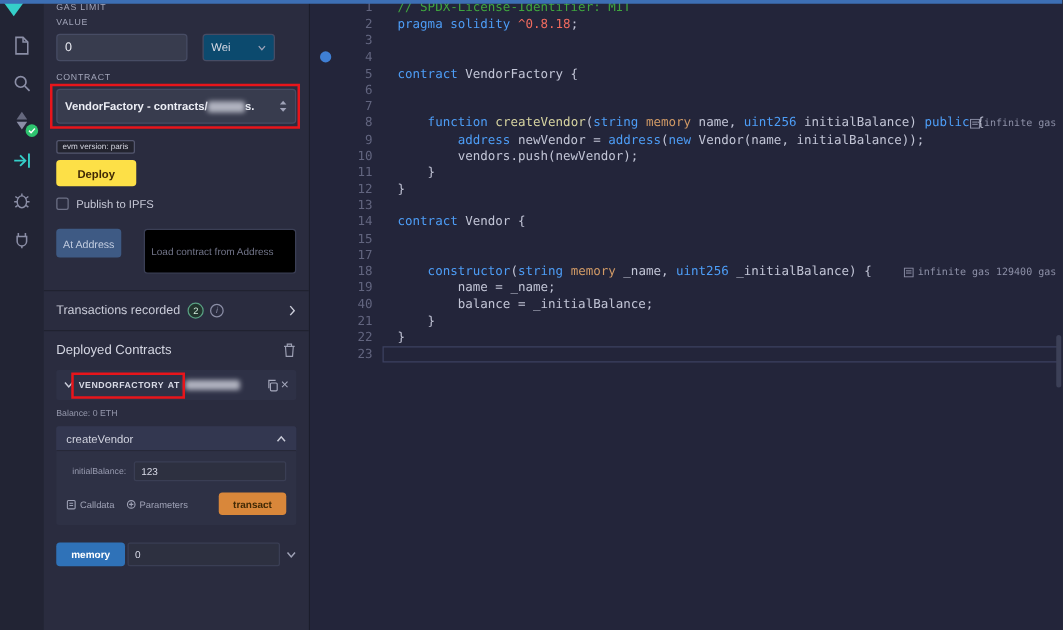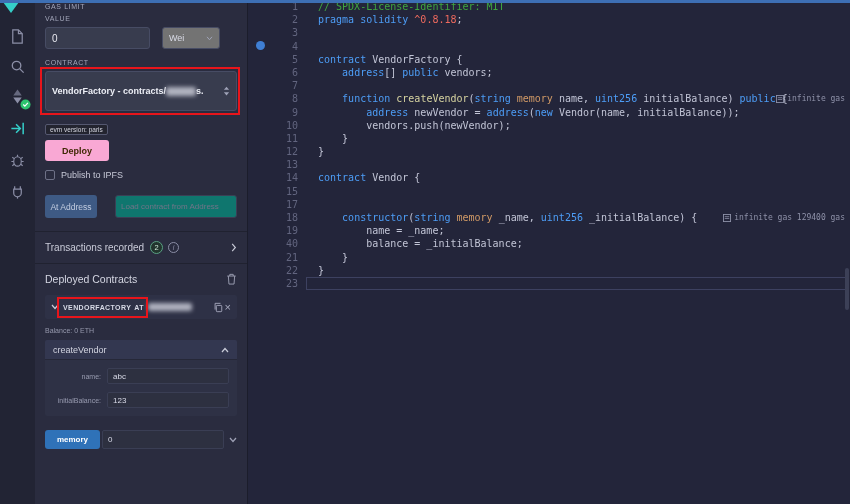--- a/index.html
+++ b/index.html
@@ -16,41 +16,41 @@
   .ab-icon svg { display:block; }
   .ab-i1{top:24px}.ab-i2{top:54px}.ab-i3{top:84px}.ab-i4{top:116px}.ab-i5{top:148px}.ab-i6{top:180px}
   .check-badge { position:absolute; right:4px; bottom:-2px; }
 
   
   .side-panel { position:absolute; left:35px; top:0; bottom:0; width:212px; background:#2a2c3f; padding:3px 10px 0; z-index:5; }
   .lbl { font-size:7px; letter-spacing:.6px; color:#a3a6ba; margin:0 0 3px; height:9px; }
   .inp { background:#383c4e; border:1px solid #474c64; border-radius:3px; color:#e8e9f0; font-size:10px; padding:0 6px; height:22px; width:105px; font-family:"Liberation Sans",sans-serif; }
   .gas-row { margin-bottom:10px; }
   .value-row { display:flex; align-items:center; margin-bottom:10px; }
-  .unit-select { margin-left:12px; width:58px; height:22px; background:#737373; border:1px solid #474c64; border-radius:3px;
+  .unit-select { margin-left:12px; width:58px; height:22px; background:#0c4a6e; border:1px solid #474c64; border-radius:3px;
                  display:flex; align-items:center; justify-content:space-between; padding:0 6px; color:#d9dbe6; font-size:9px; cursor:pointer; }
 
   .contract-wrap { position:relative; margin-bottom:7px; }
-  .contract-select { height:40px; background:#383c4e; border:1px solid #474c64; border-radius:3px; display:flex; align-items:center;
+  .contract-select { height:28px; background:#383c4e; border:1px solid #474c64; border-radius:3px; display:flex; align-items:center;
                      padding:0 6px; color:#eceef5; font-size:9px; font-weight:bold; cursor:pointer; }
   .blur-blob { display:inline-block; background:#c6c8d4; opacity:.85; border-radius:2px; filter:blur(2px); }
   .anno { position:absolute; border:2px solid #e8151b; pointer-events:none; z-index:15; }
   .anno-contract { left:-5px; right:-3px; top:-4px; bottom:-4px; }
 
   .evm-badge { display:inline-block; font-size:6.5px; color:#d4d6e0; background:#23242f; border:1px solid #555870;
                padding:1px 4px; border-radius:2px; margin-bottom:5px; }
-  .deploy-btn { display:block; width:64px; height:21px; background:#f9a8d4; color:#402905; font-weight:bold; font-size:9px;
+  .deploy-btn { display:block; width:64px; height:21px; background:#fde047; color:#402905; font-weight:bold; font-size:9px;
                 border:none; border-radius:3px; cursor:pointer; margin-bottom:9px; font-family:"Liberation Sans",sans-serif; }
   .publish-row { display:flex; align-items:center; gap:6px; margin-bottom:15px; }
   .checkbox { width:10px; height:10px; border:1px solid #6e7187; border-radius:2px; background:transparent; cursor:pointer; }
   .publish-lbl { font-size:9px; color:#c6c8d6; }
 
   .ataddr-row { display:flex; gap:18px; margin-bottom:13px; }
   .ataddr-btn { width:72px; height:23px; background:#3e5a84; color:#c3cde0; font-size:8.5px; border:none; border-radius:3px; cursor:pointer; font-family:"Liberation Sans",sans-serif; }
-  .ataddr-inp { flex:1; height:23px; background:#0f766e; border:1px solid #3b3f55; border-radius:3px; color:#d9dbe8; font-size:8px; padding:0 5px; font-family:"Liberation Sans",sans-serif; }
+  .ataddr-inp { flex:1; height:36px; background:#000000; border:1px solid #3b3f55; border-radius:3px; color:#d9dbe8; font-size:8px; padding:0 5px; font-family:"Liberation Sans",sans-serif; }
   .ataddr-inp::placeholder { color:#717488; }
 
   .tx-section { border-top:1px solid #202230; border-bottom:1px solid #202230; margin:0 -10px; padding:9px 10px; display:flex; align-items:center; }
   .tx-label { font-size:10px; color:#c9cbd8; }
   .tx-badge { margin-left:6px; width:13px; height:13px; border-radius:50%; background:#22352e; border:1px solid #59a083; color:#cfe9da;
               font-size:7.5px; display:flex; align-items:center; justify-content:center; }
   .info-icon { margin-left:5px; width:11px; height:11px; border-radius:50%; border:1px solid #8b8ea6; color:#8b8ea6; font-size:7px;
                display:flex; align-items:center; justify-content:center; font-style:italic; cursor:pointer; }
   .tx-chevron { margin-left:auto; cursor:pointer; display:flex; }
 
@@ -242,26 +242,39 @@
     <div class="fn-card">
       <div class="fn-header">
         <span>createVendor</span>
         <span class="fn-chevron">
           <svg width="8" height="6" viewBox="0 0 8 6">
               <path d="M1 5l3-3.5L7 5" stroke="#c9cbd8" stroke-width="1.2" fill="none"></path>
             </svg>
         </span>
       </div>
       <div class="field-row">
-        <span class="field-lbl">name:</span>
-        <input class="field-inp" value="abc" style="">
-      </div>
-      <div class="field-row">
         <span class="field-lbl">initialBalance:</span>
         <input class="field-inp" value="123" style="">
+      </div>
+      <div class="btn-row">
+        <span class="mini-act">
+          <svg width="8" height="9" viewBox="0 0 9 10" fill="none" stroke="#9fa2b6" stroke-width="1">
+              <rect x="1" y="1.5" width="7" height="7.5" rx="1"></rect>
+              <path d="M2.8 4h3.4M2.8 6h3.4"></path>
+            </svg>
+          <span>Calldata</span>
+        </span>
+        <span class="mini-act">
+          <svg width="8" height="9" viewBox="0 0 9 10" fill="none" stroke="#9fa2b6" stroke-width="1">
+              <circle cx="4.5" cy="5" r="3.4"></circle>
+              <path d="M4.5 3v4M2.6 5h3.8"></path>
+            </svg>
+          <span>Parameters</span>
+        </span>
+        <button class="transact-btn">transact</button>
       </div>
     </div>
 
     <div class="vendors-row">
       <button class="vendors-btn">memory</button>
       <input class="vendors-inp" value="0" style="">
       <span class="vendors-chevron">
         <svg width="8" height="6" viewBox="0 0 8 6">
             <path d="M1 1l3 3.5L7 1" stroke="#9fa2b6" stroke-width="1.2" fill="none"></path>
           </svg>
@@ -270,21 +283,21 @@
   </div>
 
   <div class="editor">
     <div class="bp-dot"></div>
     <div>
         <div class="code-line"><span class="ln">1</span><span class="lc"><span class="tk-com">// SPDX-License-Identifier: MIT</span></span></div>
         <div class="code-line"><span class="ln">2</span><span class="lc"><span class="tk-kw">pragma solidity</span><span class="tk-pl"> </span><span class="tk-num">^0.8.18</span><span class="tk-pl">;</span></span></div>
         <div class="code-line"><span class="ln">3</span><span class="lc"></span></div>
         <div class="code-line"><span class="ln">4</span><span class="lc"></span></div>
         <div class="code-line"><span class="ln">5</span><span class="lc"><span class="tk-kw">contract</span><span class="tk-pl"> VendorFactory {</span></span></div>
-        <div class="code-line"><span class="ln">6</span><span class="lc"><span class="tk-pl">    </span><span class="tk-kw">address</span><span class="tk-pl">[] </span><span class="tk-kw">public</span><span class="tk-pl"> vendors;</span></span></div>
+        <div class="code-line"><span class="ln">6</span></div>
         <div class="code-line"><span class="ln">7</span><span class="lc"></span></div>
         <div class="code-line"><span class="ln">8</span><span class="lc"><span class="tk-pl">    </span><span class="tk-kw">function</span><span class="tk-pl"> </span><span class="tk-fn">createVendor</span><span class="tk-pl">(</span><span class="tk-kw">string</span><span class="tk-pl"> </span><span class="tk-mod">memory</span><span class="tk-pl"> name, </span><span class="tk-kw">uint256</span><span class="tk-pl"> initialBalance) </span><span class="tk-kw">public</span><span class="tk-pl"> {</span></span><span class="gas-badge"><svg width="8" height="8" viewBox="0 0 9 9">
               <rect x="0.5" y="0.5" width="8" height="8" fill="none" stroke="#8e91a8"></rect>
               <path d="M2 3h5M2 5h5" stroke="#8e91a8" stroke-width="0.9"></path>
             </svg><span>infinite gas</span></span></div>
         <div class="code-line"><span class="ln">9</span><span class="lc"><span class="tk-pl">        </span><span class="tk-kw">address</span><span class="tk-pl"> newVendor = </span><span class="tk-kw">address</span><span class="tk-pl">(</span><span class="tk-kw">new</span><span class="tk-pl"> Vendor(name, initialBalance));</span></span></div>
         <div class="code-line"><span class="ln">10</span><span class="lc"><span class="tk-pl">        vendors.push(newVendor);</span></span></div>
         <div class="code-line"><span class="ln">11</span><span class="lc"><span class="tk-pl">    }</span></span></div>
         <div class="code-line"><span class="ln">12</span><span class="lc"><span class="tk-pl">}</span></span></div>
         <div class="code-line"><span class="ln">13</span><span class="lc"></span></div>

